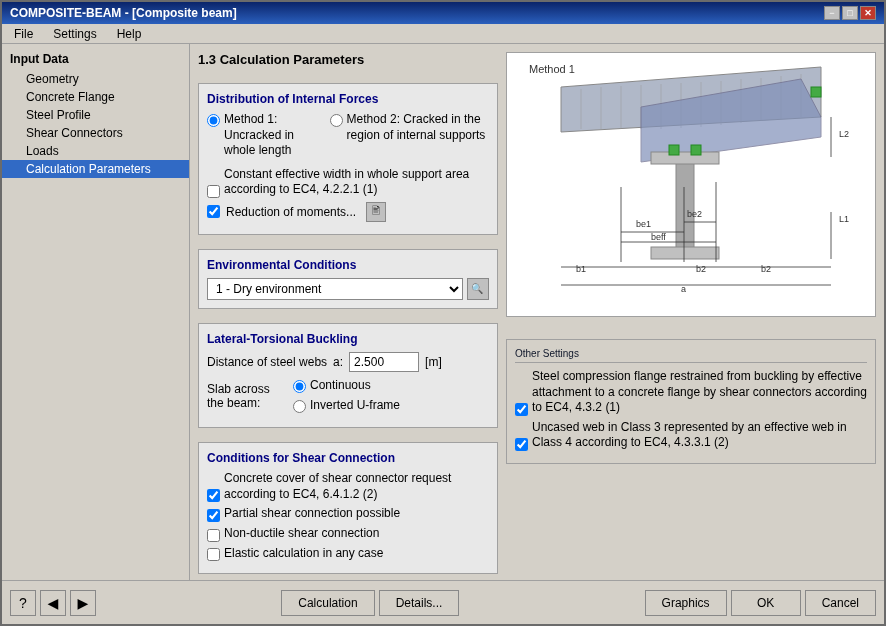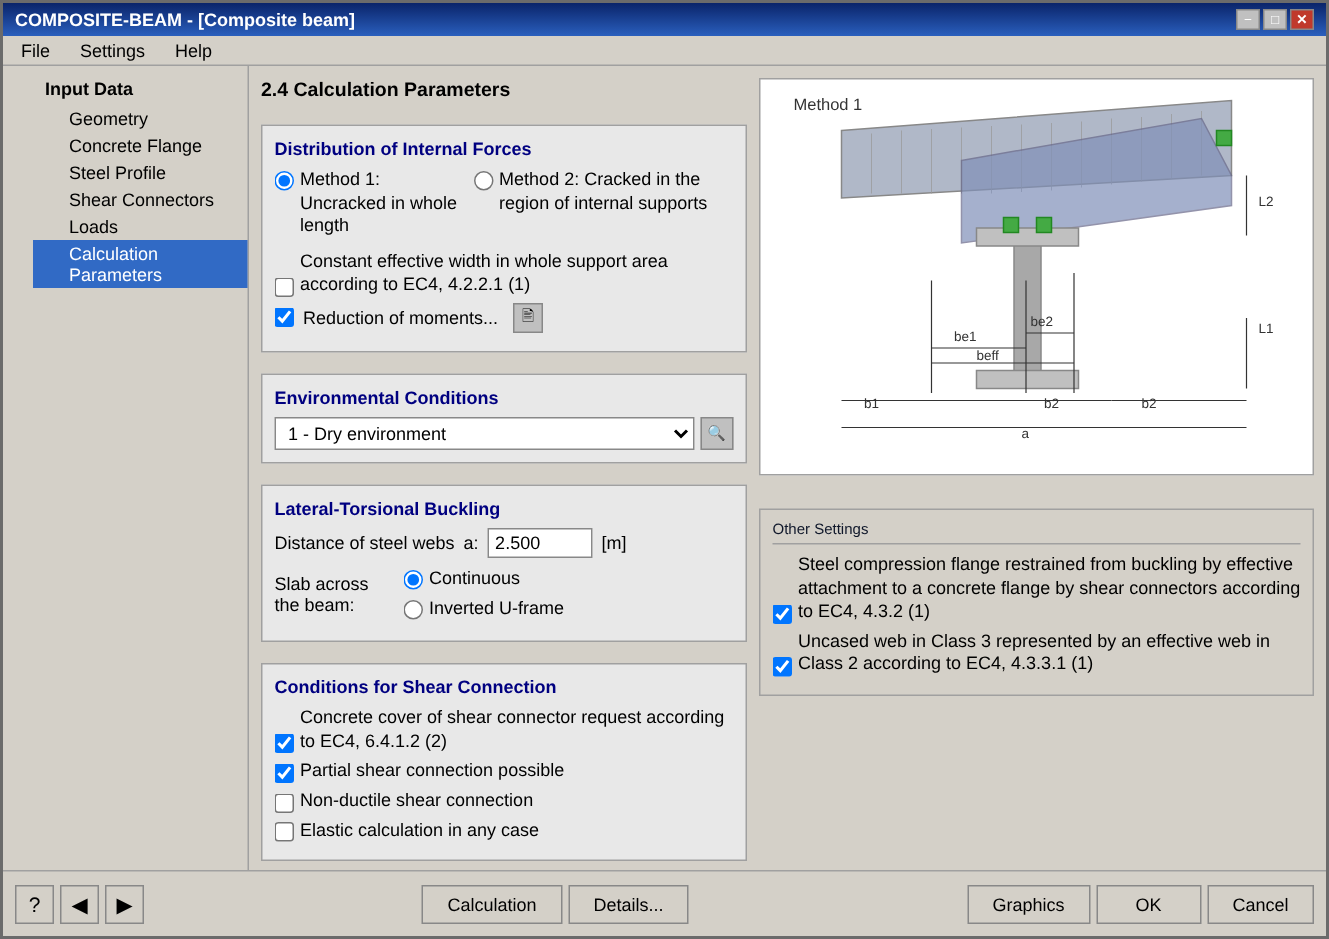--- a/index.html
+++ b/index.html
@@ -11,21 +11,21 @@
     .title-bar-text { font-size: 12px; font-weight: bold; }
     .title-bar-controls { display: flex; gap: 2px; }
     .title-btn { width: 16px; height: 14px; background: #c0c0c0; border: 1px solid #888; font-size: 9px; display: flex; align-items: center; justify-content: center; cursor: pointer; }
     .title-btn.close { background: #c0392b; color: white; font-weight: bold; }
 
     .menu-bar { background: #d4d0c8; border-bottom: 1px solid #a0a0a0; padding: 2px 4px; display: flex; gap: 4px; height: 20px; align-items: center; }
     .menu-item { padding: 2px 8px; font-size: 12px; cursor: pointer; }
 
     .main-content { display: flex; flex: 1; overflow: hidden; }
 
-    .sidebar { width: 144px; background: #d4d0c8; border-right: 1px solid #a0a0a0; padding: 4px 0; margin-left: 20px; }
+    .sidebar { width: 188px; background: #d4d0c8; border-right: 1px solid #a0a0a0; padding: 4px 0; }
     .sidebar-title { padding: 4px 8px; font-size: 12px; font-weight: bold; }
     .sidebar-item { padding: 2px 8px 2px 16px; font-size: 12px; cursor: pointer; color: #000000; }
     .sidebar-item.active { background: #316ac5; color: white; }
     .sidebar-item.level2 { padding-left: 24px; }
 
     .content-area { flex: 1; background: #d4d0c8; overflow: auto; padding: 8px; display: flex; gap: 8px; }
 
     .left-panel { flex: 1; display: flex; flex-direction: column; gap: 8px; }
     .right-panel { width: 370px; display: flex; flex-direction: column; gap: 22px; }
 
@@ -104,21 +104,21 @@
       <div class="sidebar-item level2">Concrete Flange</div>
       <div class="sidebar-item level2">Steel Profile</div>
       <div class="sidebar-item level2">Shear Connectors</div>
       <div class="sidebar-item level2">Loads</div>
       <div class="sidebar-item level2 active">Calculation Parameters</div>
     </div>
 
     <div class="content-area">
 
       <div class="left-panel">
-        <div class="section-title">2.4 Calculation Parameters</div>
+        <div class="section-title">1.3 Calculation Parameters</div>
 
         <div class="inner-panel">
           <div class="inner-panel-title">Distribution of Internal Forces</div>
           <div class="radio-group">
             <div class="radio-item">
               <input type="radio" name="method" checked="" style="">
               <span class="radio-label">Method 1: Uncracked in whole length</span>
             </div>
             <div class="radio-item">
               <input type="radio" name="method" style="">
@@ -258,21 +258,21 @@
         </div>
 
         <div class="other-settings">
           <div class="other-settings-title">Other Settings</div>
           <div class="checkbox-item">
             <input type="checkbox" checked="" style="">
             <span class="checkbox-label">Steel compression flange restrained from buckling by effective attachment to a concrete flange by shear connectors according to EC4, 4.3.2 (1)</span>
           </div>
           <div class="checkbox-item">
             <input type="checkbox" checked="" style="">
-            <span class="checkbox-label">Uncased web in Class 3 represented by an effective web in Class 2 according to EC4, 4.3.3.1 (1)</span>
+            <span class="checkbox-label">Uncased web in Class 3 represented by an effective web in Class 4 according to EC4, 4.3.3.1 (2)</span>
           </div>
         </div>
       </div>
     </div>
   </div>
 
   <div class="footer">
     <div class="footer-left">
       <div class="btn-icon">?</div>
       <div class="btn-icon">◀</div>

